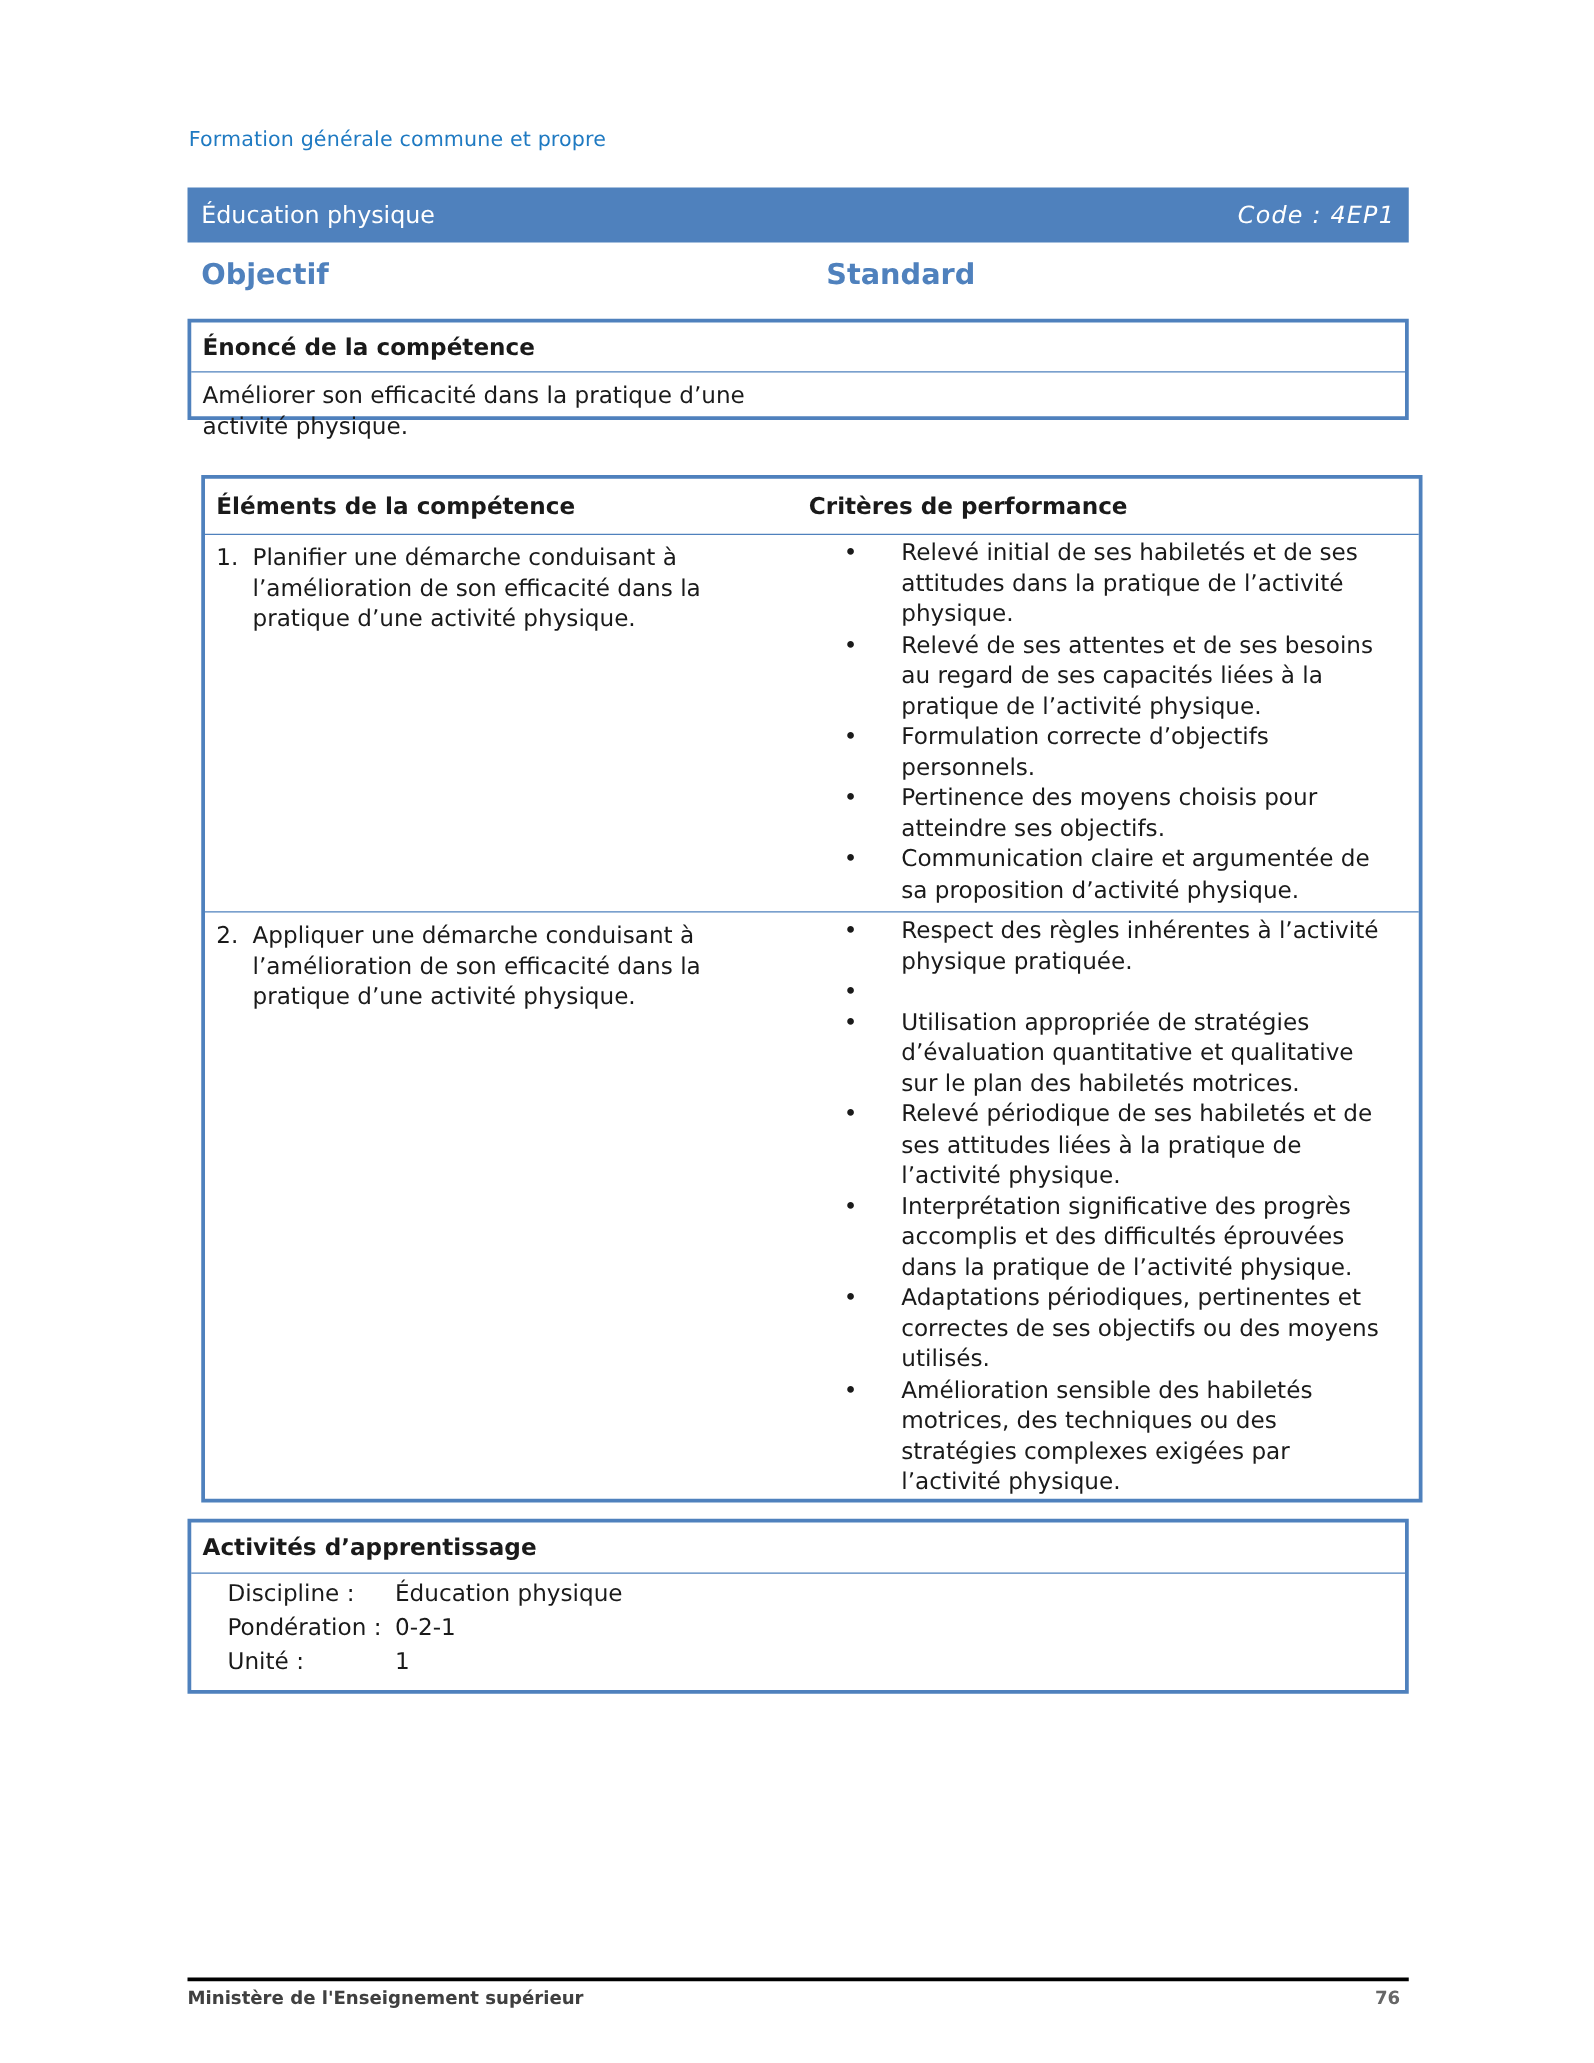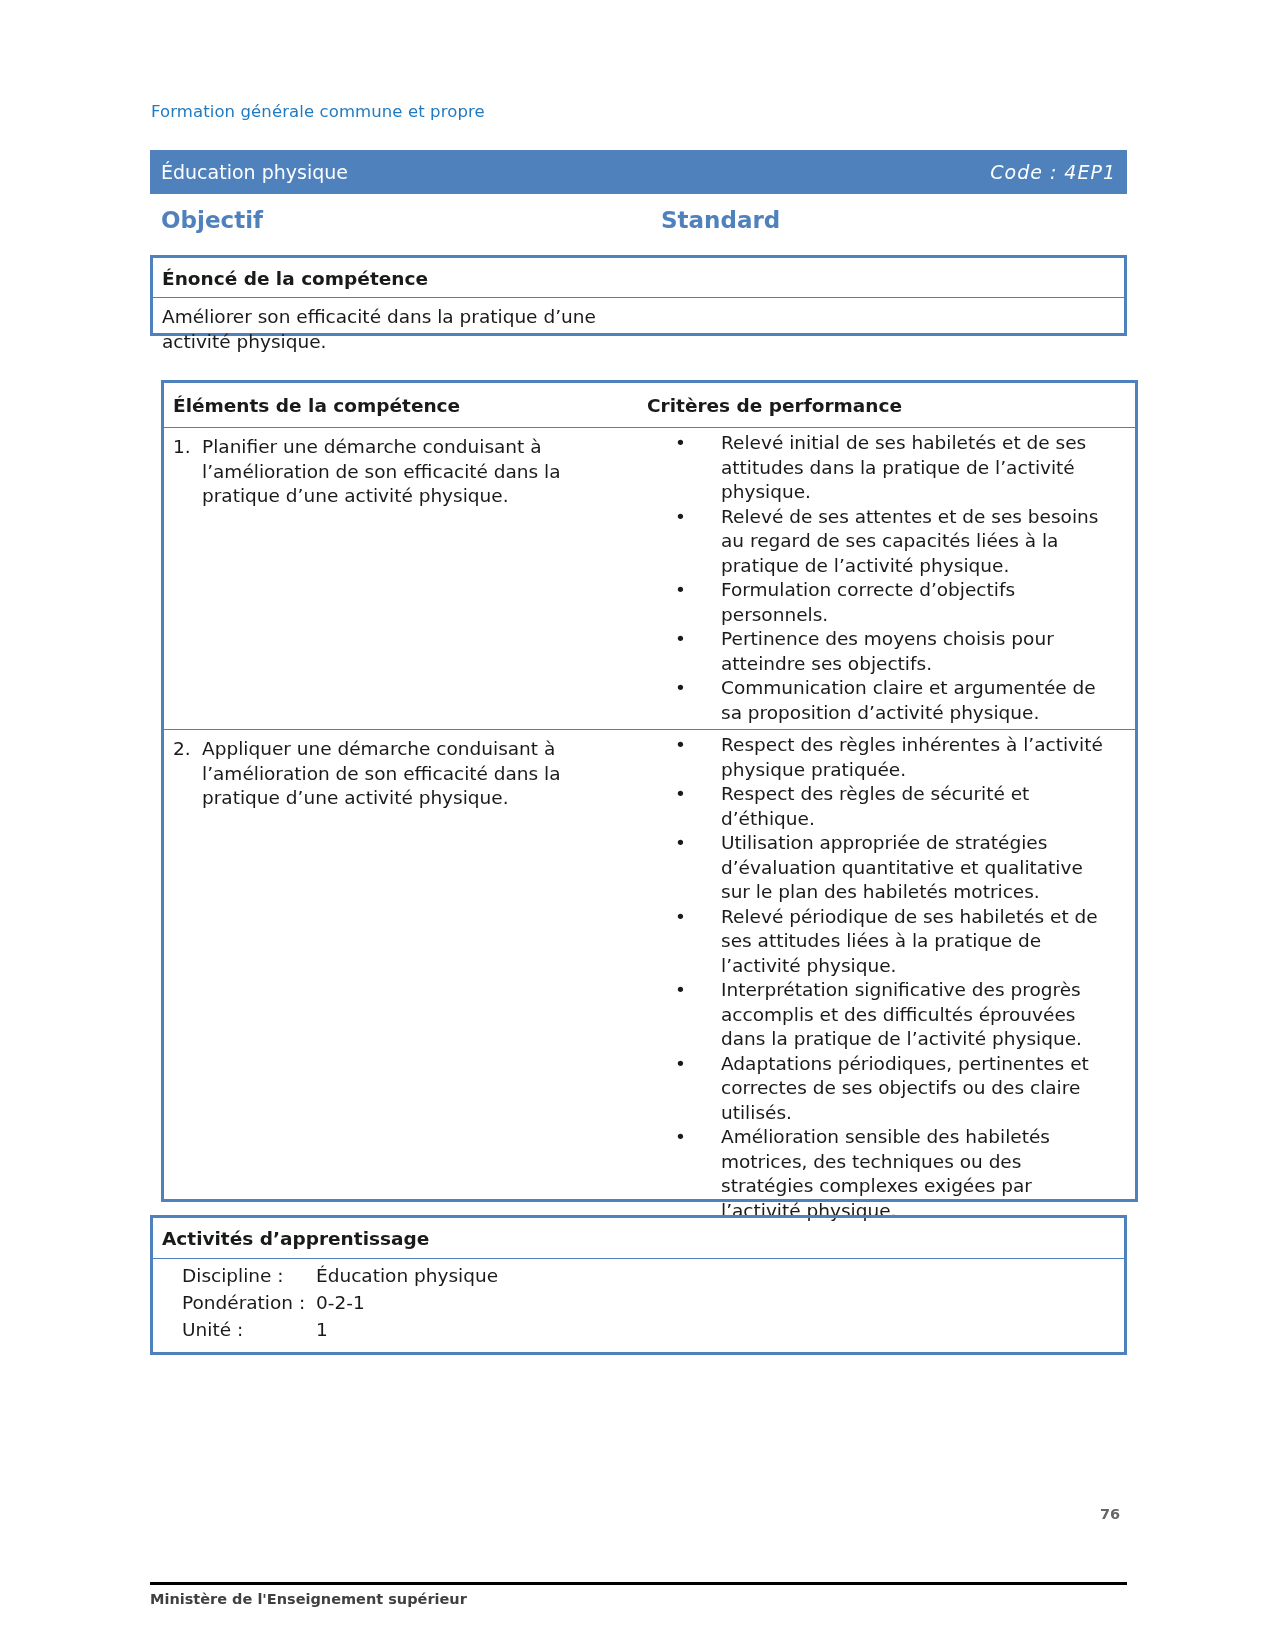--- a/index.html
+++ b/index.html
@@ -26,21 +26,21 @@
   .main .crit ul { list-style:none; margin:0; padding:0; }
   .main .crit li { display:flex; }
   .main .crit li .bul { width:74px; flex:none; padding-left:28px; box-sizing:border-box; }
   .main .crit li .txt { width:395px; }
   .activ { top:1215px; height:140px; }
   .activ .hdr { padding:10px 9px 9px; }
   .activ .kv { display:flex; font-size:18.5px; line-height:27px; }
   .activ .kv .k { width:134px; }
   .footer-rule { position:absolute; left:150px; top:1582px; width:977px; height:3px; background:#000; }
   .footer-left { position:absolute; left:150px; top:1591px; font-size:14.5px; font-weight:bold; color:#404040; }
-  .footer-right { position:absolute; left:1100px; top:1506px; font-size:14.5px; font-weight:bold; color:#666666; }
+  .footer-right { position:absolute; left:1100px; top:1591px; font-size:14.5px; font-weight:bold; color:#666666; }
 </style>
 </head>
 <body>
 
 <div class="runhead">Formation générale commune et propre</div>
 
 <div class="titlebar">
   <span>Éducation physique</span>
   <span class="code">Code : 4EP1</span>
 </div>
@@ -96,37 +96,36 @@
       <span>Appliquer une démarche conduisant à l’amélioration de son efficacité dans la pratique d’une activité physique.</span>
     </div>
     <div class="crit">
       <ul>
         <li>
             <span class="bul">•</span>
             <span class="txt">Respect des règles inhérentes à l’activité physique pratiquée.</span>
           </li>
         <li>
             <span class="bul">•</span>
-            <span class="txt">Respect des règles de sécurité et d’éthique.</span>
           </li>
         <li>
             <span class="bul">•</span>
             <span class="txt">Utilisation appropriée de stratégies d’évaluation quantitative et qualitative sur le plan des habiletés motrices.</span>
           </li>
         <li>
             <span class="bul">•</span>
             <span class="txt">Relevé périodique de ses habiletés et de ses attitudes liées à la pratique de l’activité physique.</span>
           </li>
         <li>
             <span class="bul">•</span>
             <span class="txt">Interprétation significative des progrès accomplis et des difficultés éprouvées dans la pratique de l’activité physique.</span>
           </li>
         <li>
             <span class="bul">•</span>
-            <span class="txt">Adaptations périodiques, pertinentes et correctes de ses objectifs ou des claire utilisés.</span>
+            <span class="txt">Adaptations périodiques, pertinentes et correctes de ses objectifs ou des moyens utilisés.</span>
           </li>
         <li>
             <span class="bul">•</span>
             <span class="txt">Amélioration sensible des habiletés motrices, des techniques ou des stratégies complexes exigées par l’activité physique.</span>
           </li>
       </ul>
     </div>
   </div>
 </div>
 

